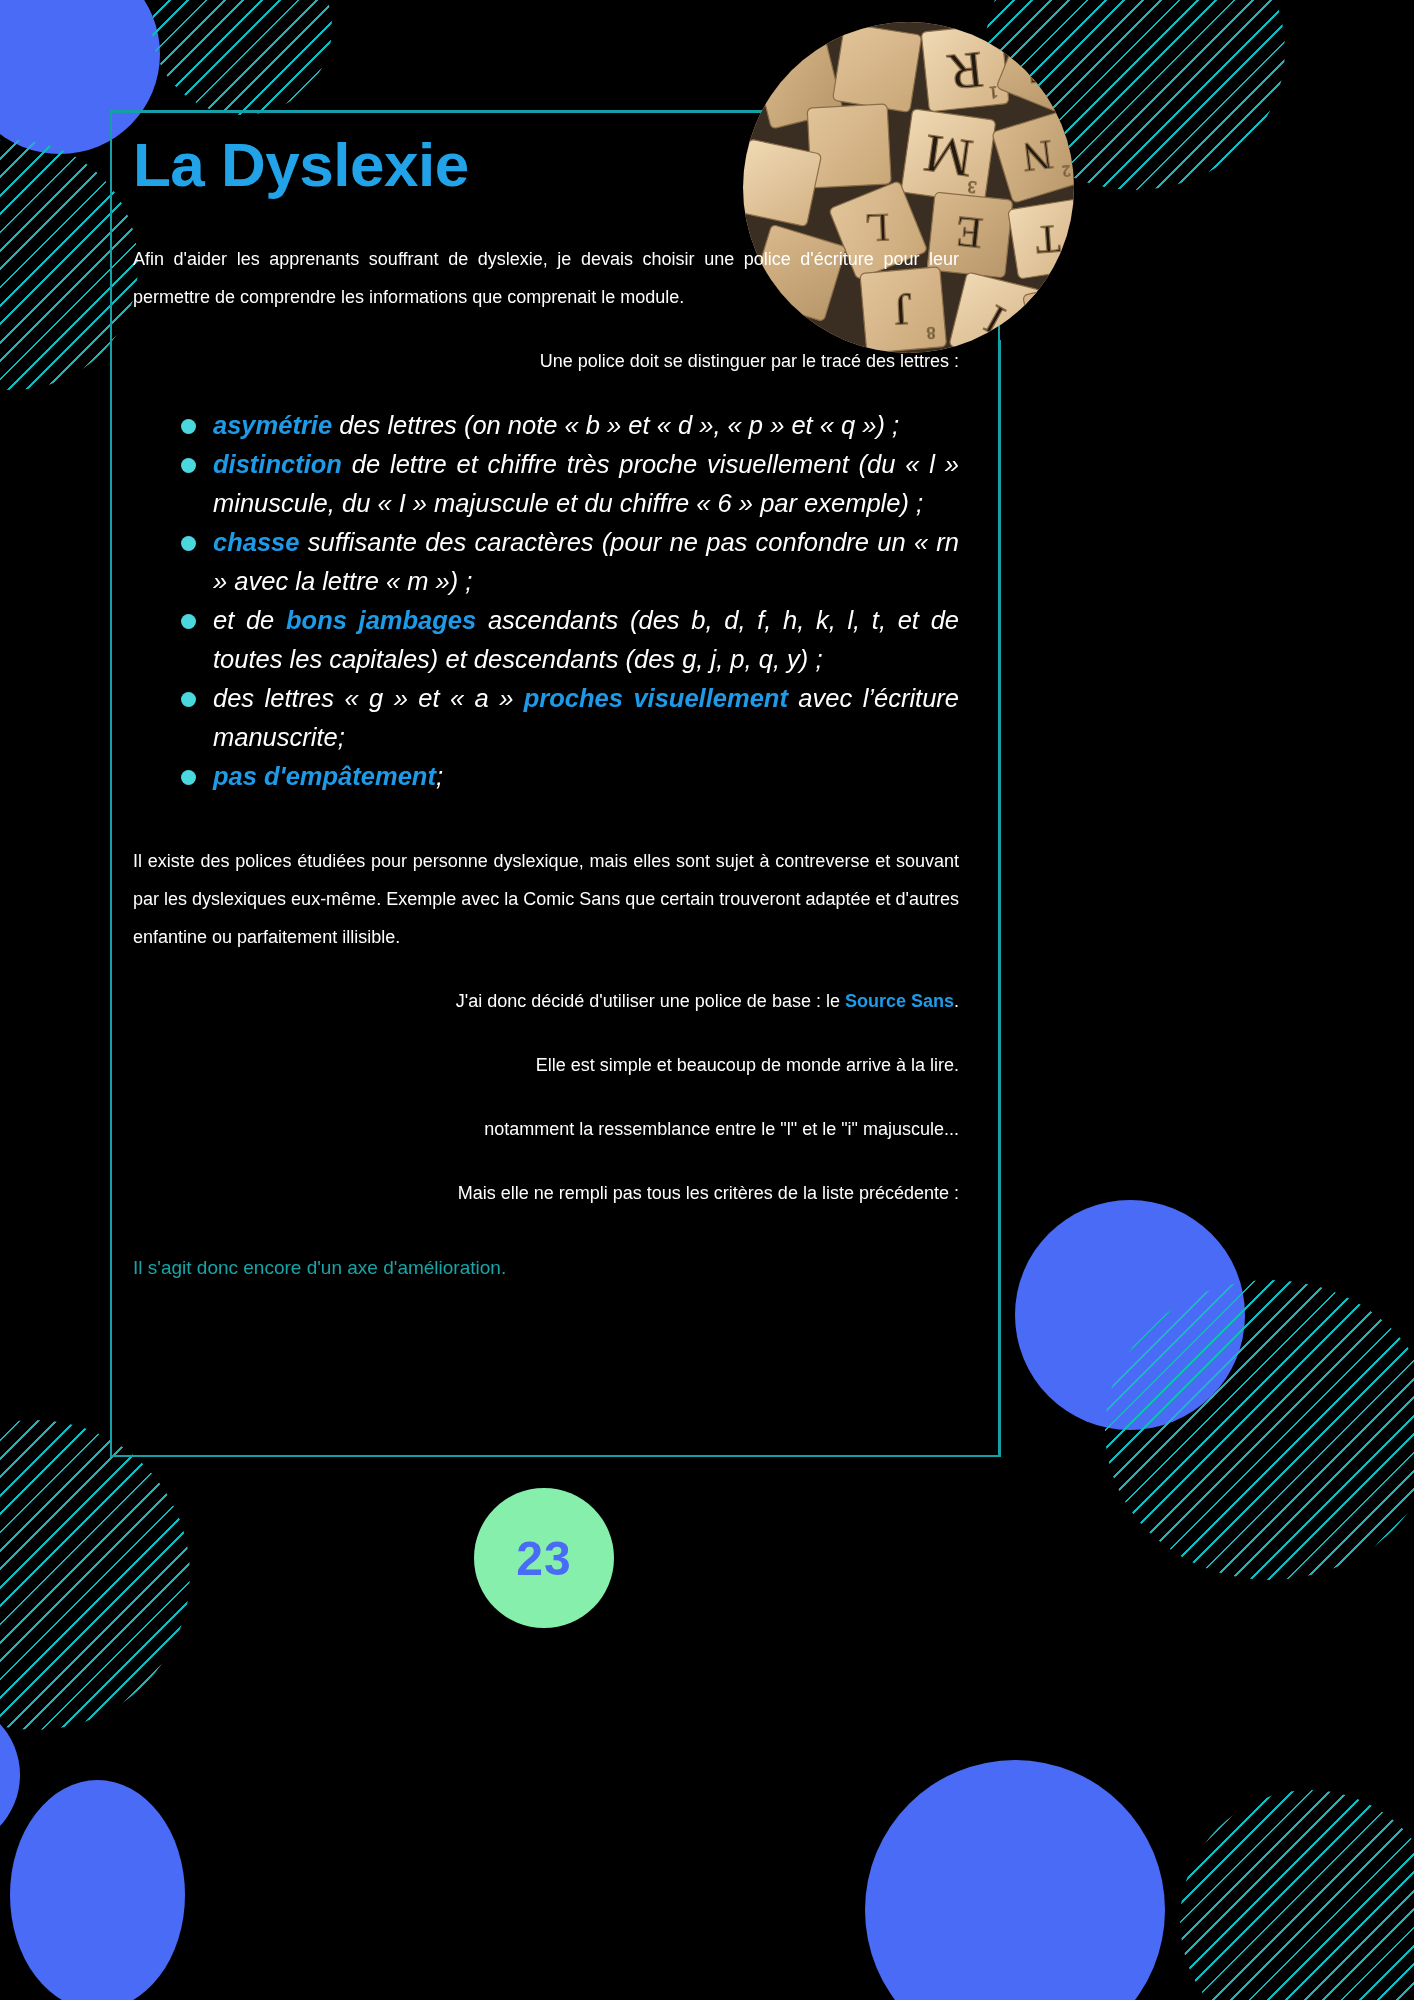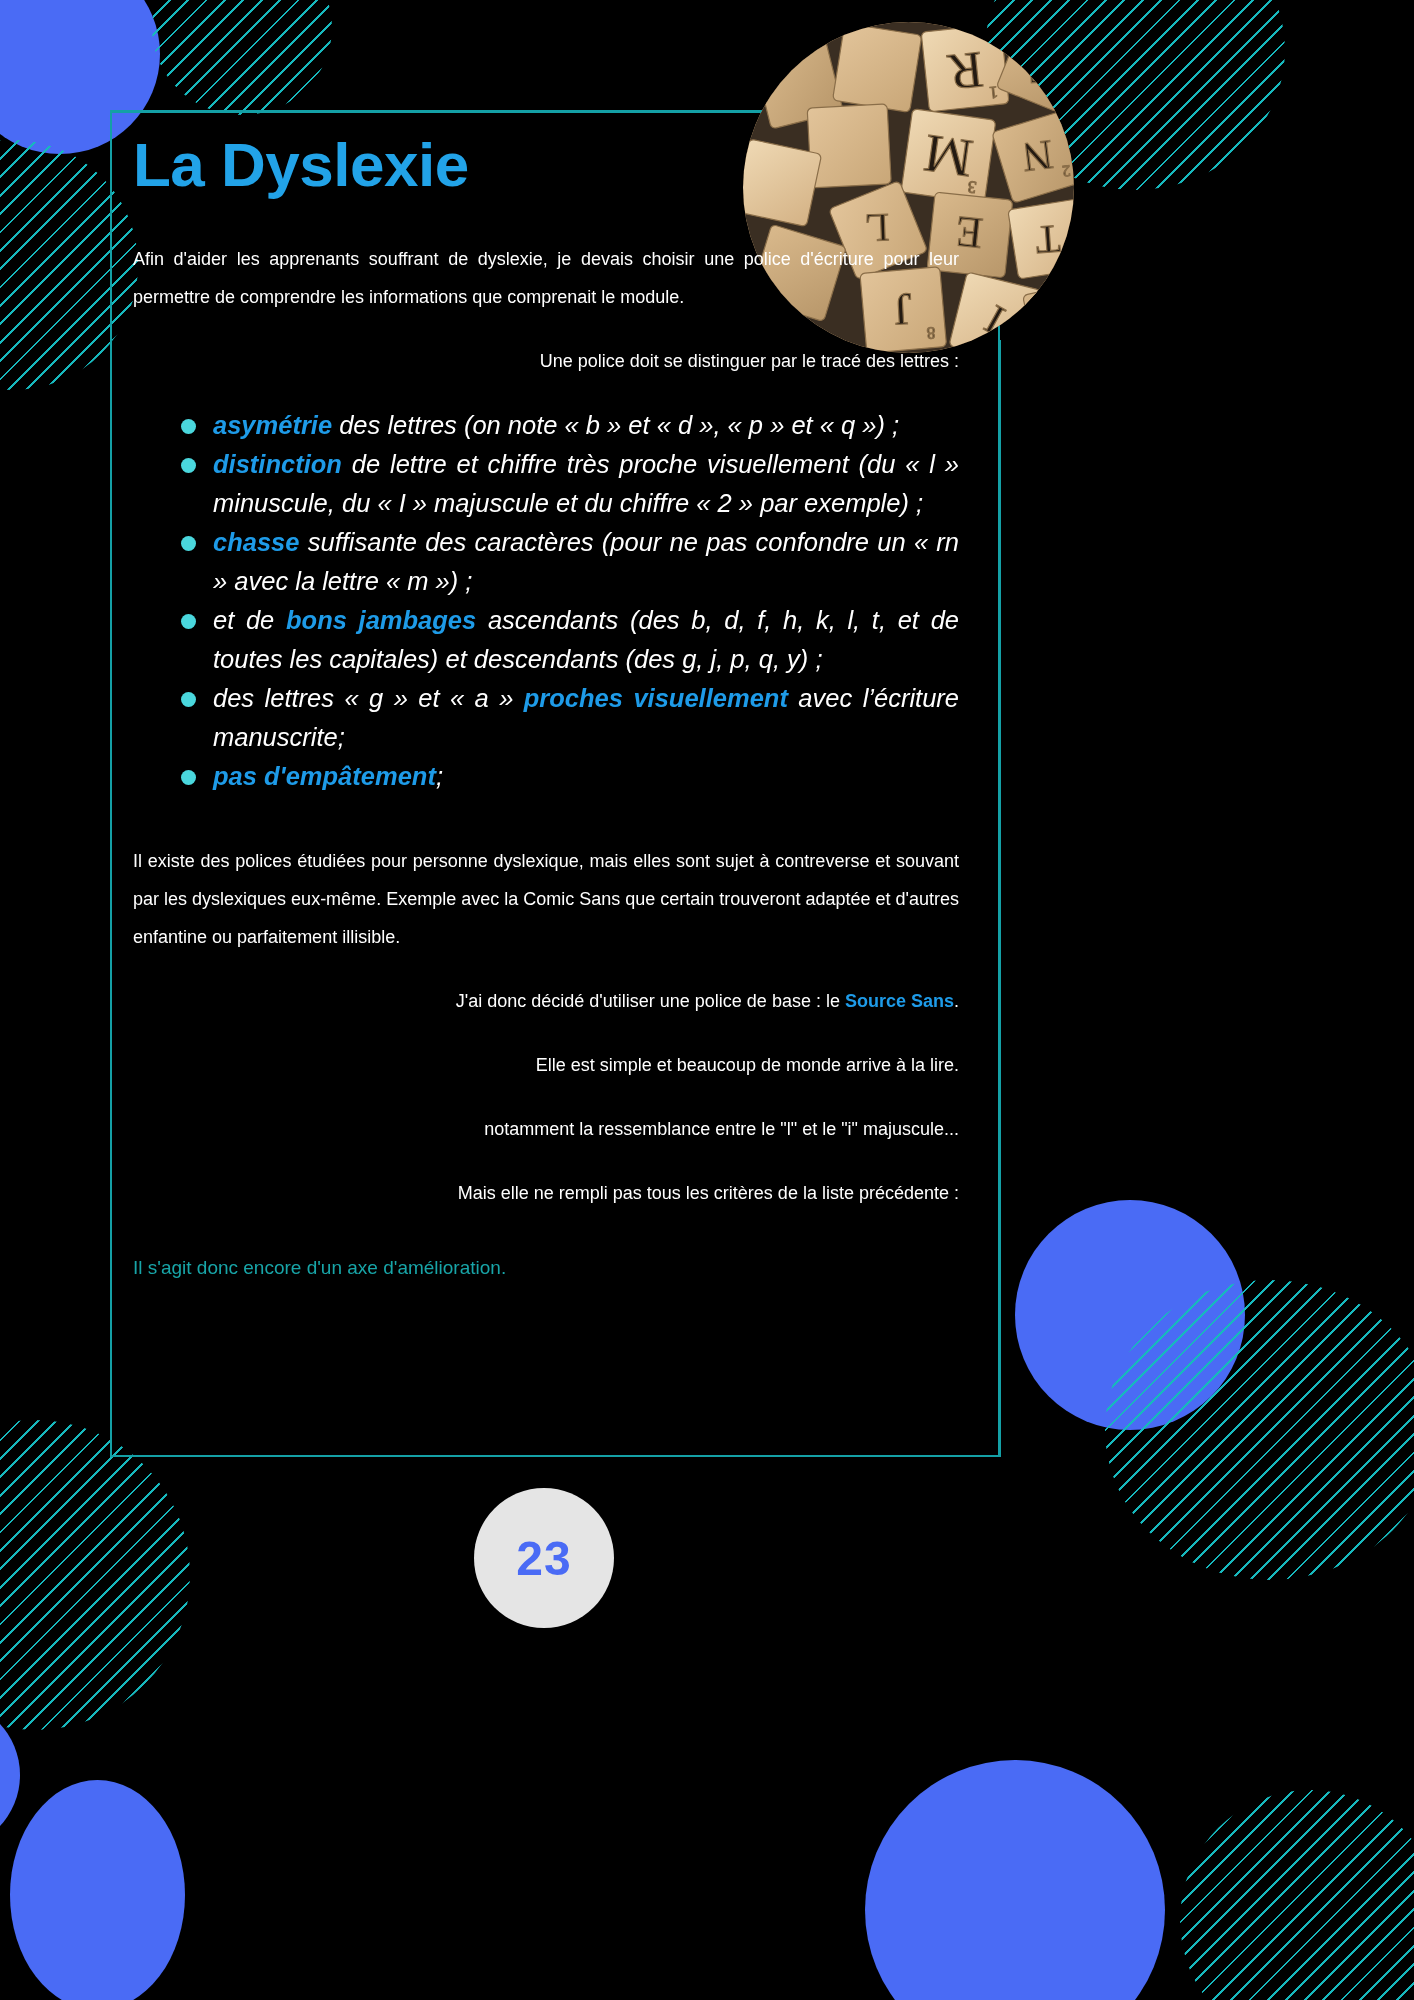--- a/index.html
+++ b/index.html
@@ -132,21 +132,21 @@
   }
   .tight { margin-bottom: 0; }
   .gap-sm { margin-bottom: 26px; }
 
   
   #page-badge {
     position: absolute;
     left: 474px; top: 1488px;
     width: 140px; height: 140px;
     border-radius: 50%;
-    background: #e5e5e5;
+    background: #86efac;
     display: flex;
     align-items: center;
     justify-content: center;
   }
   #page-number {
     color: #4a6bf5;
     font-size: 48px;
     font-weight: bold;
     letter-spacing: 1px;
   }
@@ -268,21 +268,21 @@
     <p class="body">Afin d'aider les apprenants souffrant de dyslexie, je devais choisir une police d'écriture pour leur permettre de comprendre les informations que comprenait le module.</p>
     <p class="body nojustify gap-sm">Une police doit se distinguer par le tracé des lettres :</p>
 
     <ul id="criteria">
       <li>
         <span class="dot"></span>
         <span class="li-prefix"></span><span class="hl">asymétrie</span><span class="li-rest"> des lettres (on note  « b » et « d », « p » et « q ») ;</span>
       </li>
       <li>
         <span class="dot"></span>
-        <span class="li-prefix"></span><span class="hl">distinction</span><span class="li-rest"> de lettre et chiffre très proche visuellement (du « l » minuscule, du « I » majuscule et du chiffre « 2 » par exemple) ;</span>
+        <span class="li-prefix"></span><span class="hl">distinction</span><span class="li-rest"> de lettre et chiffre très proche visuellement (du « l » minuscule, du « I » majuscule et du chiffre « 6 » par exemple) ;</span>
       </li>
       <li>
         <span class="dot"></span>
         <span class="li-prefix"></span><span class="hl">chasse</span><span class="li-rest"> suffisante des caractères (pour ne pas confondre un « rn » avec la lettre « m ») ;</span>
       </li>
       <li>
         <span class="dot"></span>
         <span class="li-prefix">et de </span><span class="hl">bons jambages</span><span class="li-rest"> ascendants (des b, d, f, h, k, l, t, et de toutes les capitales) et descendants (des g, j, p, q, y) ;</span>
       </li>
       <li>

